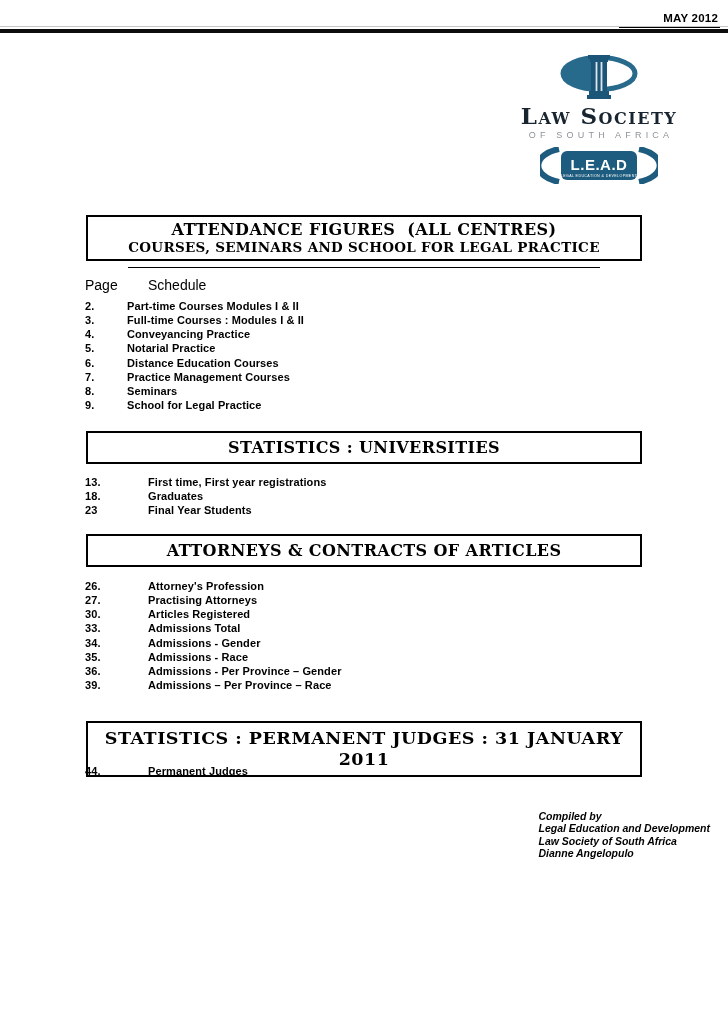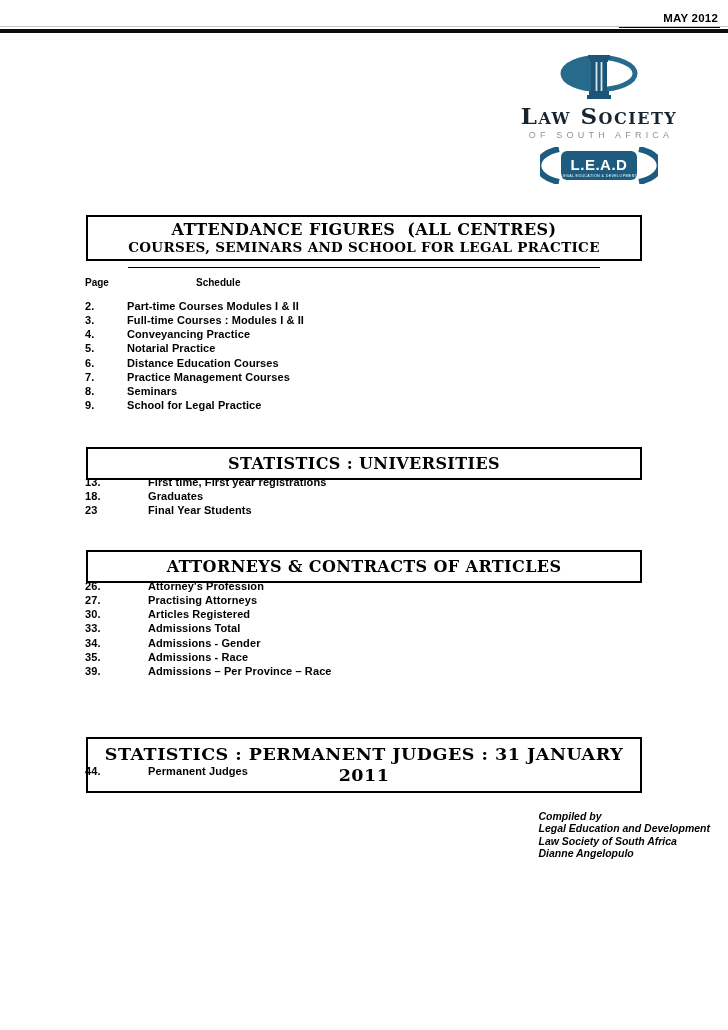--- a/index.html
+++ b/index.html
@@ -26,29 +26,29 @@
              margin-top:3px; padding-left:4px; white-space:nowrap; }
   .lead { margin-top:7px; }
 
   
   .box {
     position:absolute; left:86px; width:556px; box-sizing:border-box;
     border:2.5px solid #000; background:#fff; text-align:center;
     font-family:"DejaVu Serif",serif; font-weight:bold;
   }
   .box-pad1 { padding:3px 0 3px; }
-  .box-pad2 { padding:5px 0;margin-top:16px; }
+  .box-pad2 { padding:5px 0; }
   .box-title   { font-size:16px;   letter-spacing:.4px; line-height:19px; white-space:pre-wrap; }
   .box-sub     { font-size:13.5px; letter-spacing:.3px; line-height:17px; }
   .box-sub .u  { border-bottom:1.5px solid #000; padding-bottom:12px; }
   .box-title-lg{ font-size:17.5px; letter-spacing:.5px; line-height:21px; }
 
   
   .cols { position:absolute; left:85px; top:277px; display:flex;
-          font-size:10px; font-weight:bold;gap:48px; }
+          font-size:14px; font-weight:normal; }
   .cols .c1 { width:63px; }
   .list { position:absolute; left:85px; font-size:11px; font-weight:bold; letter-spacing:.1px; }
   .row  { display:flex; line-height:14.15px; }
   .num  { flex:0 0 42px; }
   .w2 .num { flex-basis:63px; }
 
   
   .compiled { position:absolute; top:810px; right:18px; text-align:left;
               font-size:10.5px; font-weight:bold; font-style:italic; line-height:12.4px; }
 </style>
@@ -173,20 +173,24 @@
       </div>
     <div class="row">
         <span class="num">34.</span>
         <span>Admissions - Gender</span>
       </div>
     <div class="row">
         <span class="num">35.</span>
         <span>Admissions - Race</span>
       </div>
     <div class="row">
+        <span class="num">36.</span>
+        <span>Admissions - Per Province – Gender</span>
+      </div>
+    <div class="row">
         <span class="num">39.</span>
         <span>Admissions – Per Province – Race</span>
       </div>
   </div>
 
   <div class="box box-pad2" style="top:721px">
     <div class="box-title-lg">STATISTICS : PERMANENT JUDGES : 31 JANUARY 2011</div>
   </div>
 
   <div class="list w2" style="top:764px">

